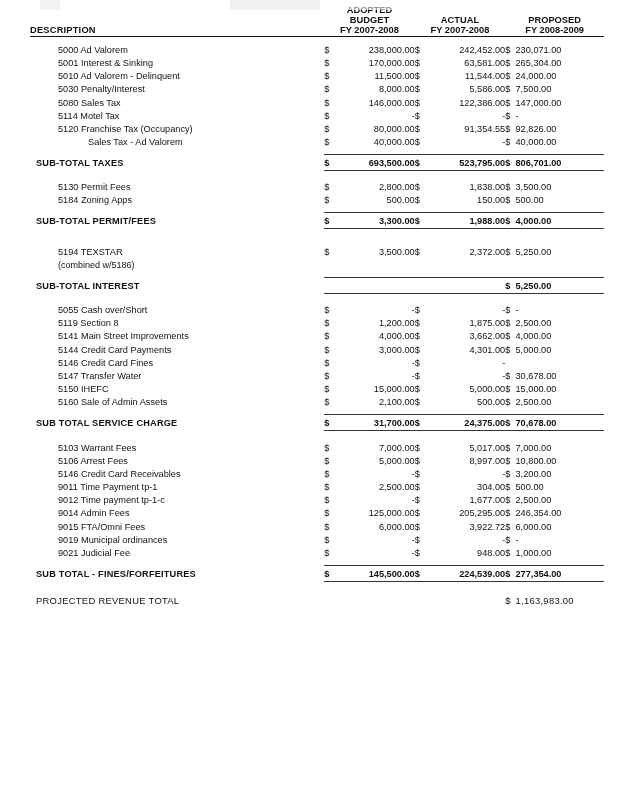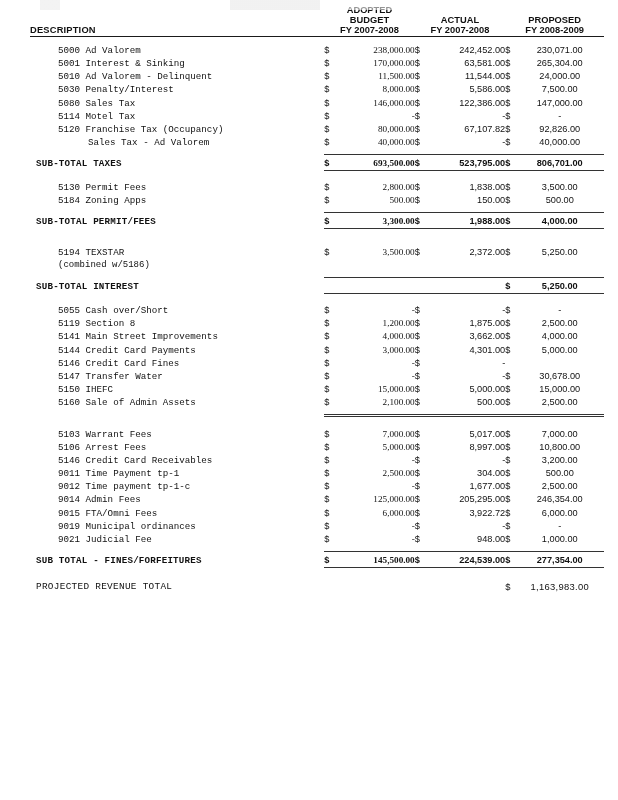--- a/index.html
+++ b/index.html
@@ -27,27 +27,27 @@
     border-collapse:collapse;
     font-size:9.2px;
     line-height:1.05;
   }
   table.budget td{
     padding:0;
     vertical-align:bottom;
     white-space:nowrap;
   }
   
-  .c-desc{width:228px;font-family:Liberation Mono, monospace;}
+  .c-desc{width:228px;}
   .c-d1{width:10px;text-align:left;}
-  .c-v1{width:78px;text-align:right;padding-right:6px;font-family:Liberation Serif, serif;}
+  .c-v1{width:78px;text-align:right;padding-right:6px;}
   .c-d2{width:10px;text-align:left;}
   .c-v2{width:78px;text-align:right;padding-right:6px;}
   .c-d3{width:10px;text-align:left;}
-  .c-v3{width:86px;text-align:center;padding-right:2px;margin-top:8px;}
+  .c-v3{width:86px;text-align:left;padding-right:2px;margin-top:8px;}
 
   .hdr td{
     font-weight:bold;
     font-size:9.3px;
     text-align:center;
     padding-bottom:0;
   }
   .hdr-desc{
     text-align:left !important;
     font-weight:bold;
@@ -178,21 +178,21 @@
           <td class="c-d2">$</td>
           <td class="c-v2">-</td>
           <td class="c-d3">$</td>
           <td class="c-v3">-</td>
         </tr>
         <tr class="item">
           <td class="c-desc">5120 Franchise Tax (Occupancy)</td>
           <td class="c-d1">$</td>
           <td class="c-v1">80,000.00</td>
           <td class="c-d2">$</td>
-          <td class="c-v2">67,107.82</td>
+          <td class="c-v2">91,354.55</td>
           <td class="c-d3">$</td>
           <td class="c-v3">92,826.00</td>
         </tr>
         <tr class="item item2">
           <td class="c-desc">Sales Tax - Ad Valorem</td>
           <td class="c-d1">$</td>
           <td class="c-v1">40,000.00</td>
           <td class="c-d2">$</td>
           <td class="c-v2">-</td>
           <td class="c-d3">$</td>
@@ -410,20 +410,29 @@
         </tr>
         <tr class="rule-thin">
           <td style="border-bottom: none;"></td>
           <td></td>
           <td></td>
           <td></td>
           <td></td>
           <td></td>
           <td></td>
         </tr>
+        <tr class="subtotal">
+          <td class="c-desc">SUB TOTAL SERVICE CHARGE</td>
+          <td class="c-d1">$</td>
+          <td class="c-v1">31,700.00</td>
+          <td class="c-d2">$</td>
+          <td class="c-v2">24,375.00</td>
+          <td class="c-d3">$</td>
+          <td class="c-v3">70,678.00</td>
+        </tr>
         <tr class="rule-thin">
           <td style="border-bottom: none;"></td>
           <td></td>
           <td></td>
           <td></td>
           <td></td>
           <td></td>
           <td></td>
         </tr>
         <tr class="spacer">

